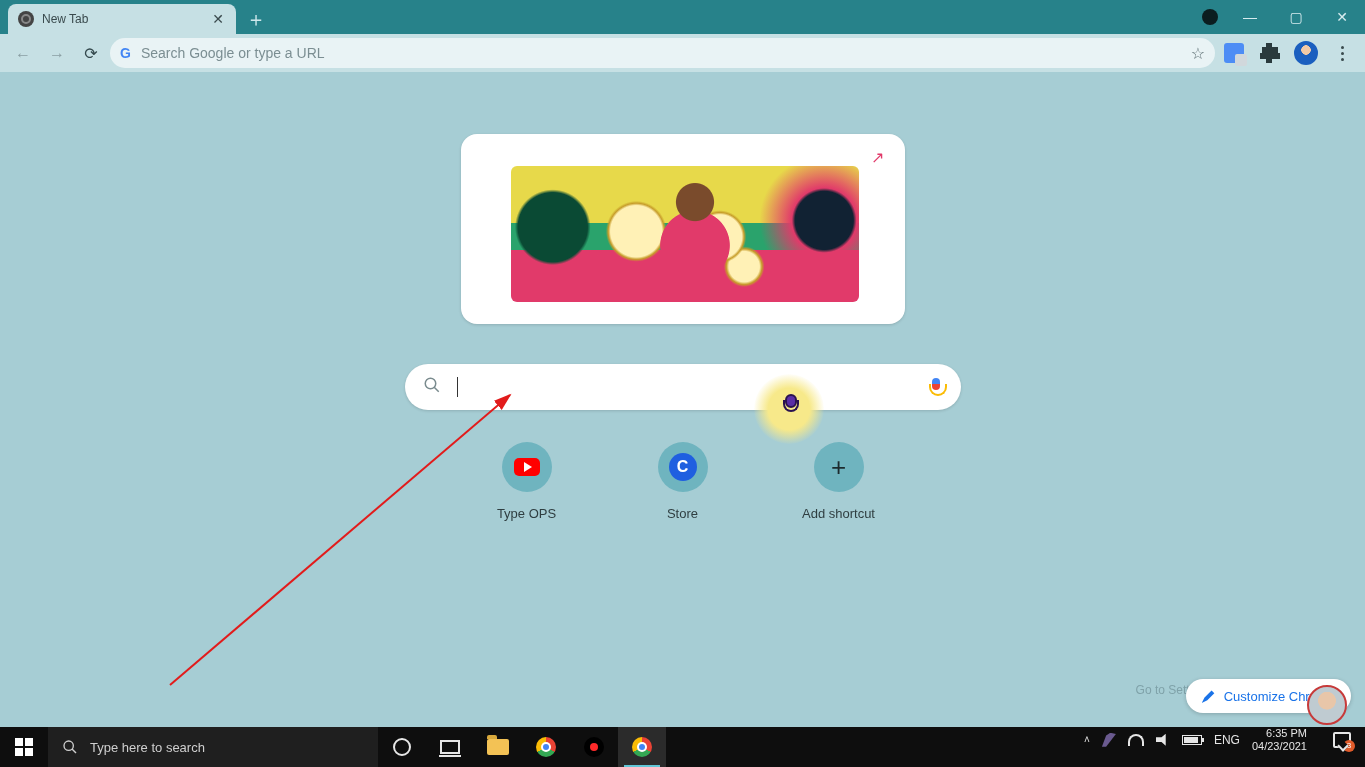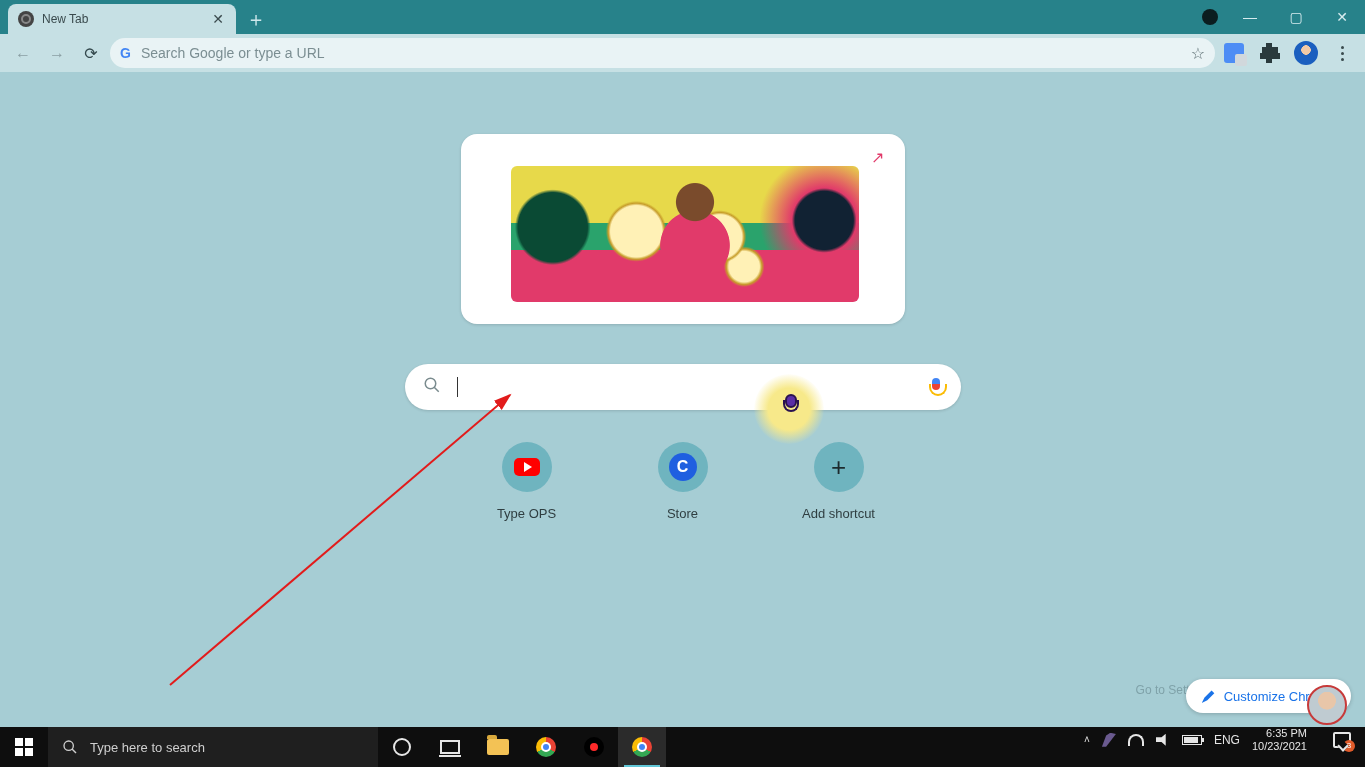--- a/index.html
+++ b/index.html
@@ -295,19 +295,19 @@
   <div class="tb-flex"></div>
   <div class="tray">
     <span class="up">˄</span>
     <span class="feather"></span>
     <span class="wifi"></span>
     <span class="spk"></span>
     <span class="batt"></span>
     <span class="lang">ENG</span>
     <div class="clock">
       <div>6:35 PM</div>
-      <div>10/23/2021</div>
+      <div>04/23/2021</div>
     </div>
     <span class="notif">
         <span class="badge">3</span>
       </span>
   </div>
 </div>
 
 </body></html>

